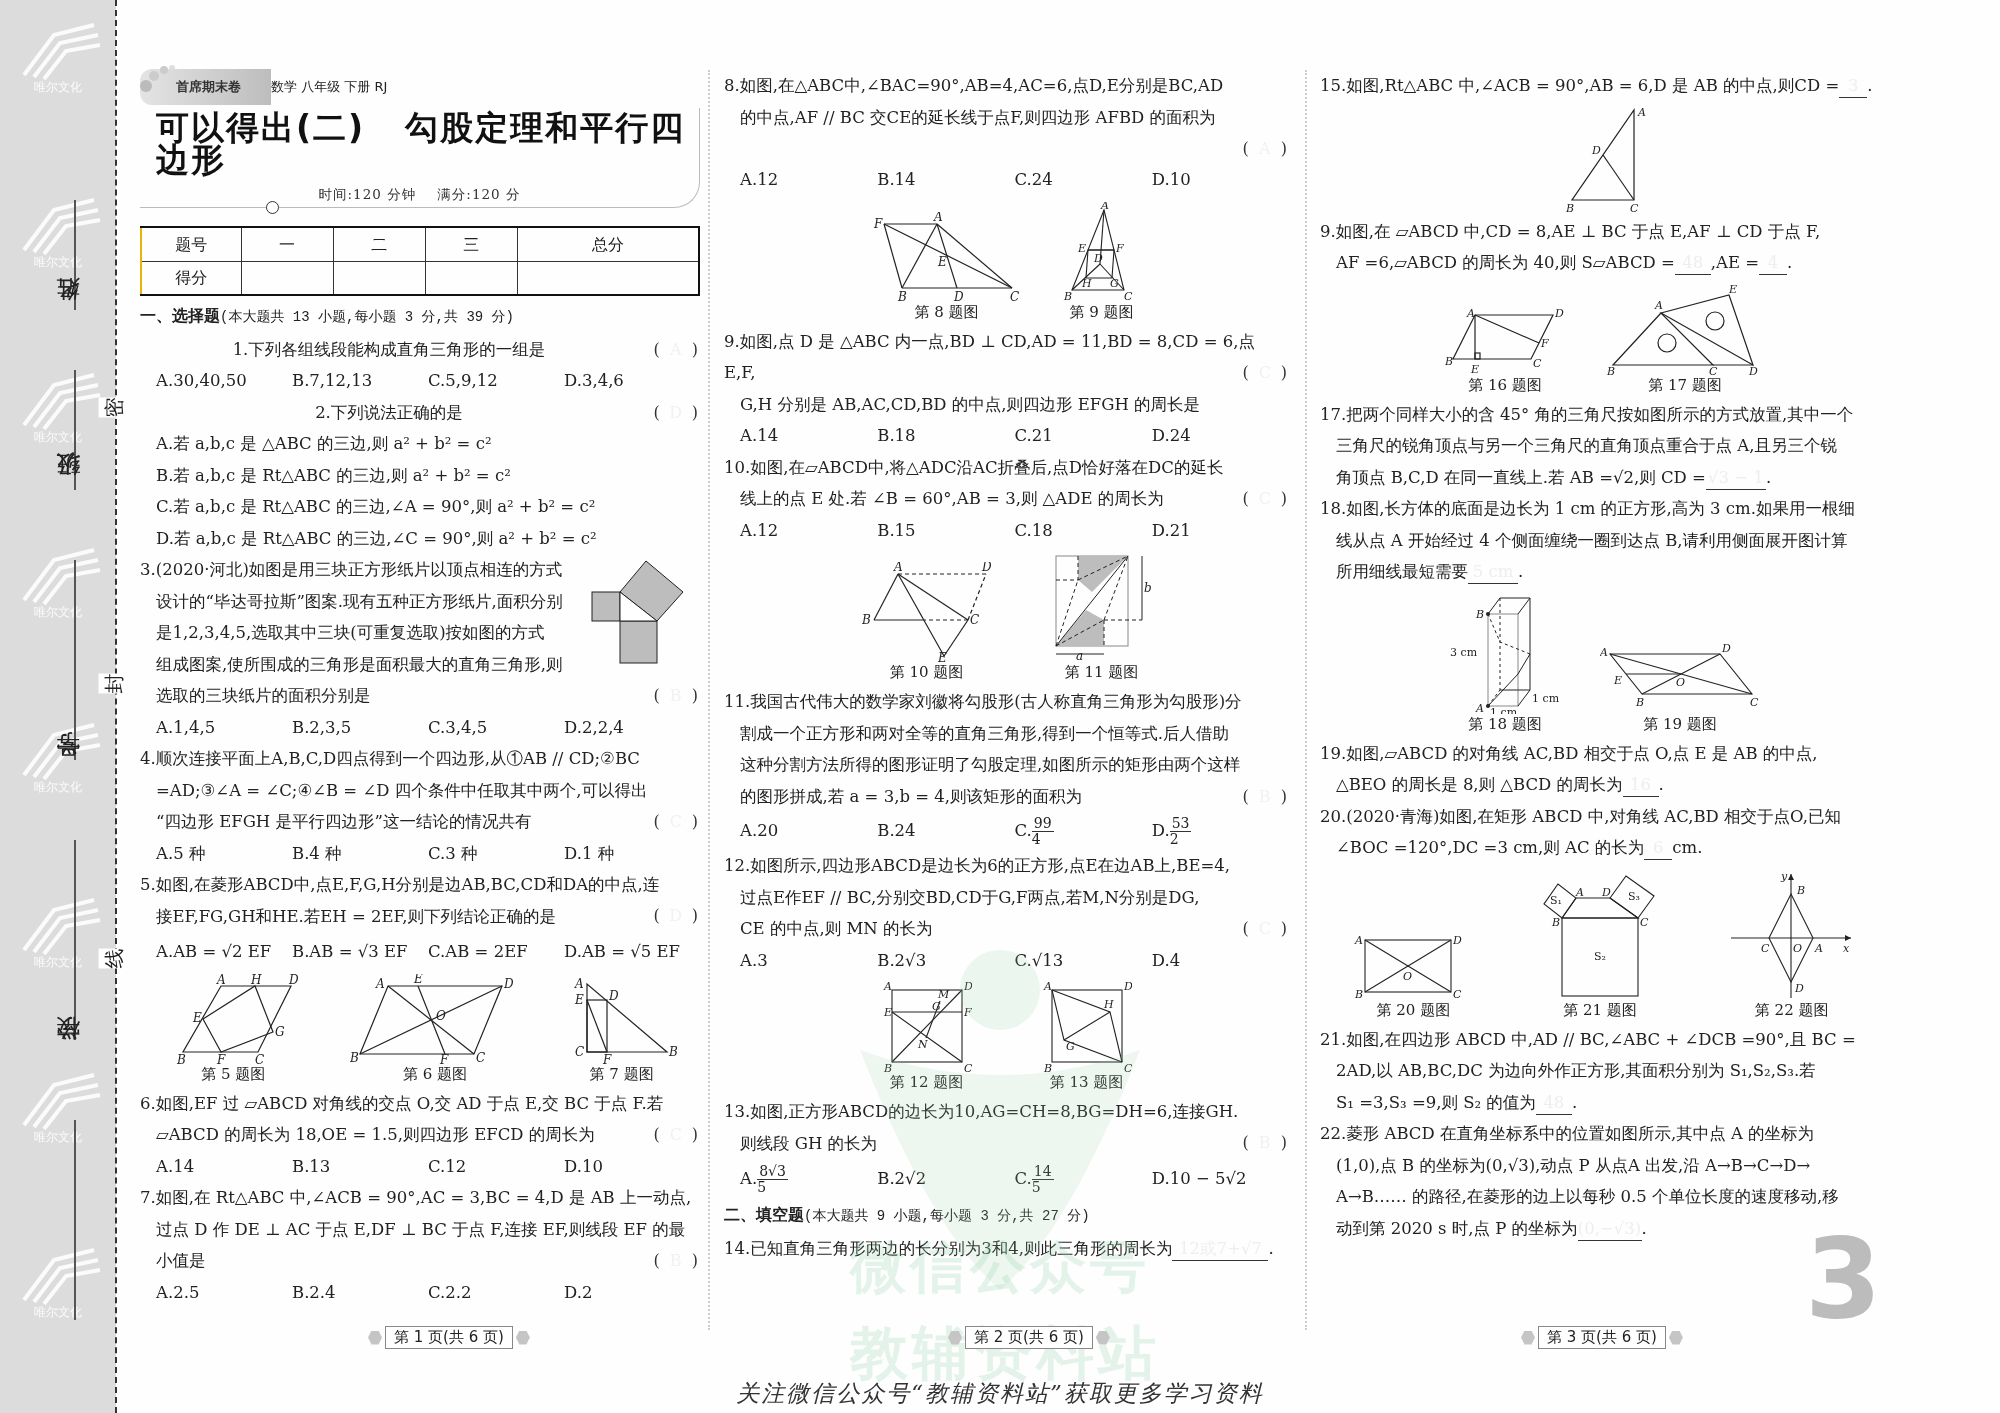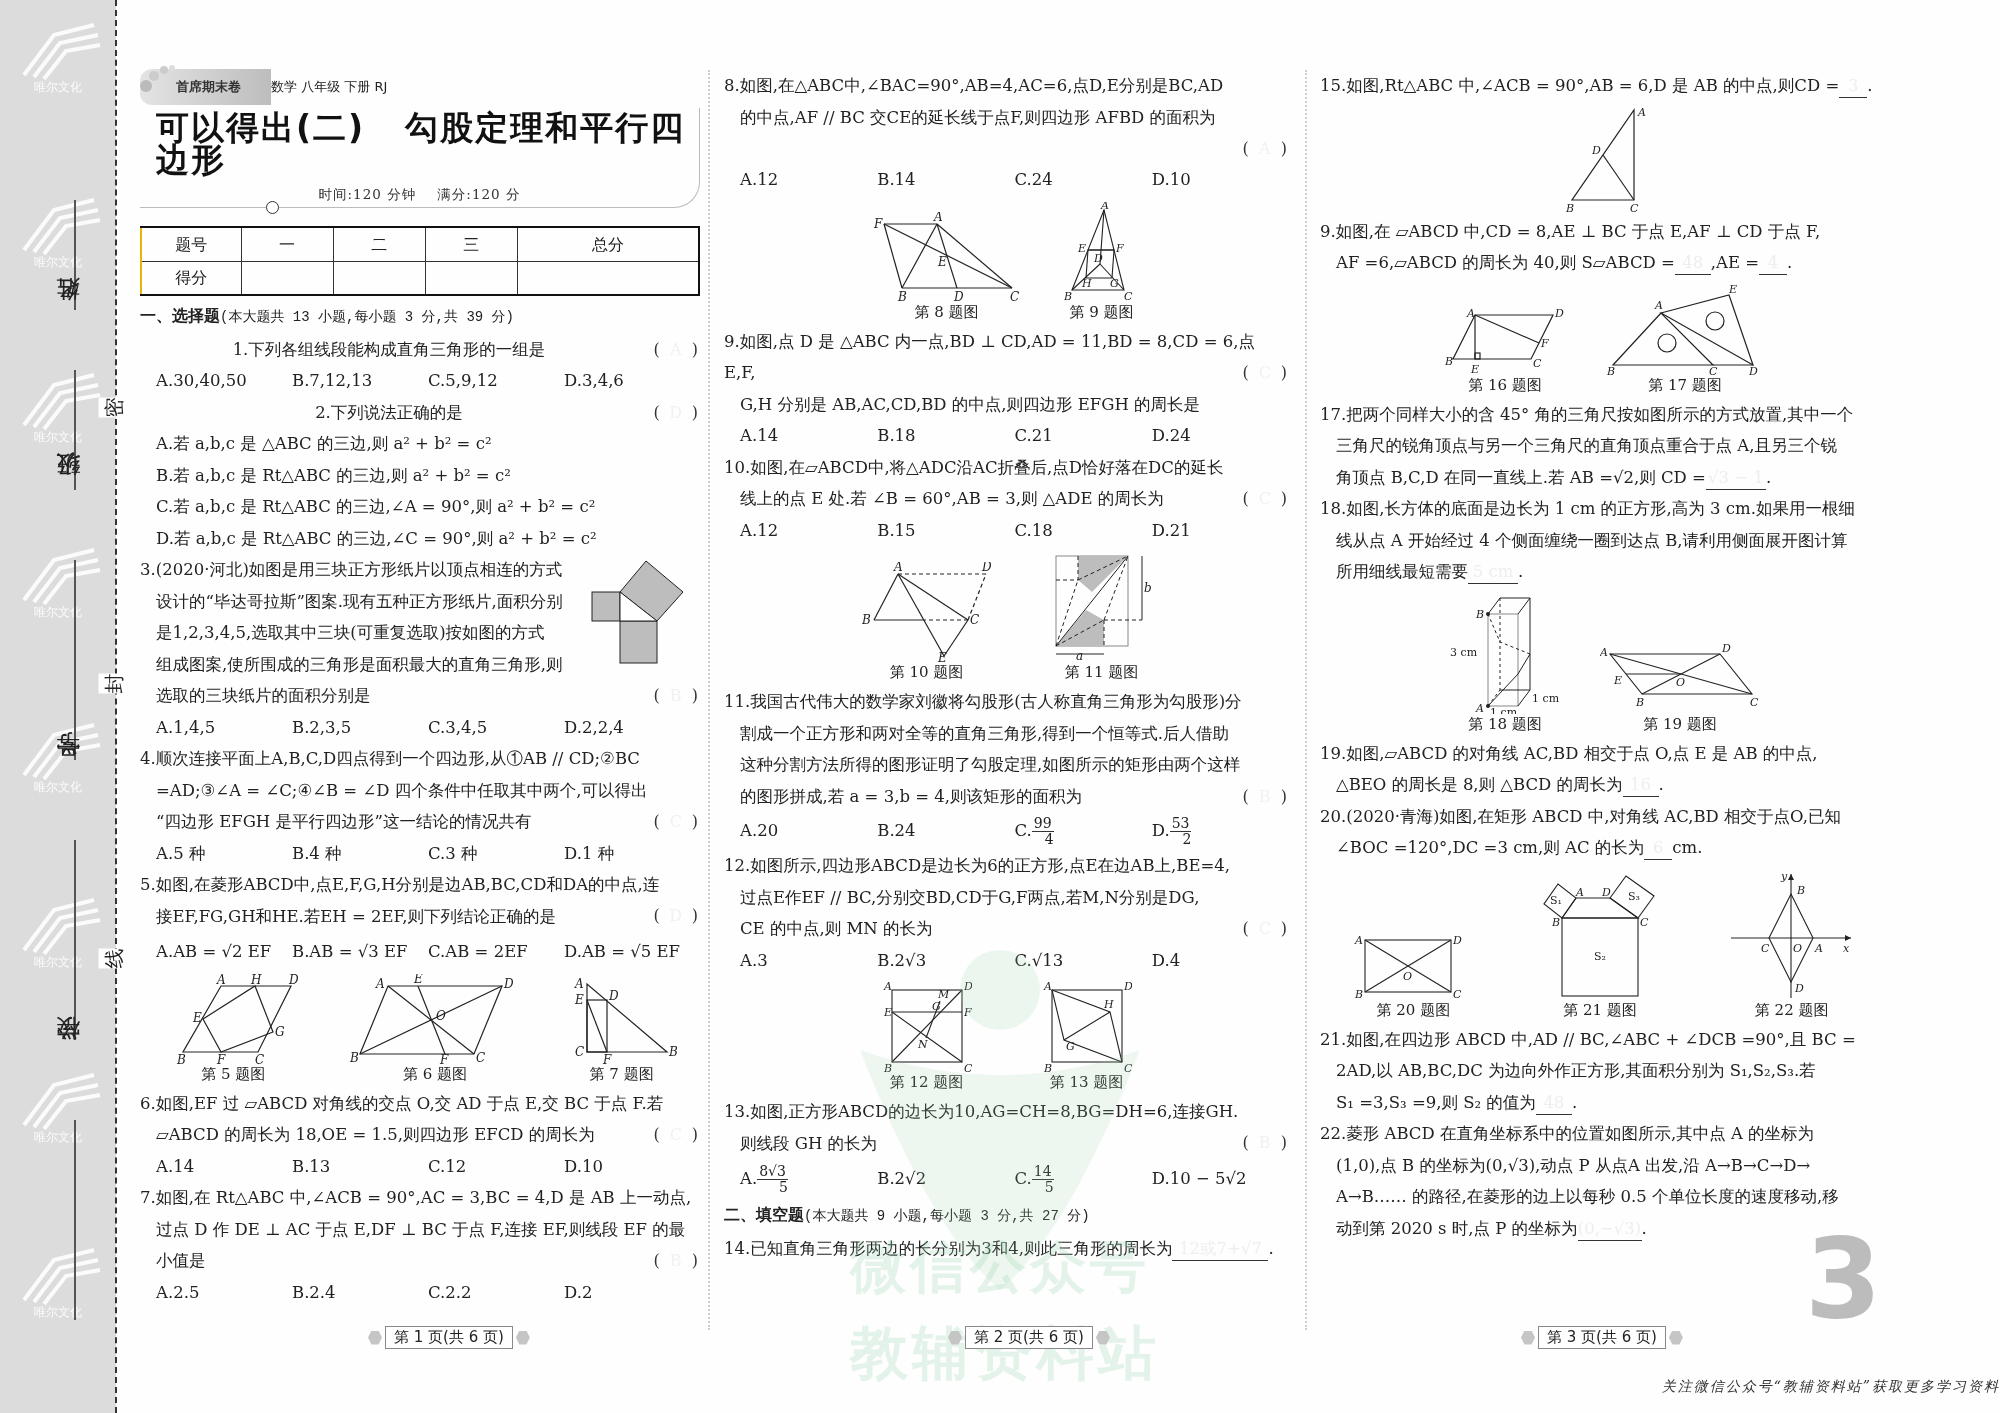--- a/index.html
+++ b/index.html
@@ -38,27 +38,27 @@
 .q .stem{display:block;padding-right:62px;text-align:center;}
 .q .indent{padding-left:16px;}
 .bracket{position:absolute;right:2px;font-size:16px;color:#333;}
 .bracket .ans{display:inline-block;width:32px;color:#f1f1f1;text-align:center;}
 .opts{display:flex;padding-left:12px;}
 .opts span{flex:1;}
 .fig-row{display:flex;justify-content:space-around;align-items:flex-end;margin:6px 0 4px;}
 .fig{text-align:center;font-size:15px;line-height:20px;}
 .fig svg{display:block;margin:0 auto;}
 .blank{display:inline-block;border-bottom:1px solid #333;min-width:44px;text-align:center;color:#eee;line-height:22px;}
-.frac{display:inline-block;vertical-align:middle;text-align:right;font-size:14px;line-height:15px;}
+.frac{display:inline-block;vertical-align:middle;text-align:left;font-size:14px;line-height:15px;}
 .frac .num{display:block;border-bottom:1px solid #333;padding:0 2px;}
 .frac .den{display:block;}
 .pager{position:absolute;top:1326px;font-size:15px;font-family:"DejaVu Sans",sans-serif;display:flex;align-items:center;}
 .pager .pbox{border:1px solid #888;padding:1px 8px;background:#fff;}
 .hex{width:14px;height:14px;background:#c5c5c5;clip-path:polygon(25% 0,75% 0,100% 50%,75% 100%,25% 100%,0 50%);margin:0 3px;}
-.footer-note{position:absolute;left:0;width:2000px;top:1378px;text-align:right;font-size:14px;font-style:italic;color:#333;letter-spacing:2px;}
+.footer-note{position:absolute;left:0;width:2000px;top:1378px;text-align:center;font-size:23px;font-style:italic;color:#333;letter-spacing:2px;}
 .watermark-green{position:absolute;left:820px;top:930px;width:360px;height:420px;pointer-events:none;}
 .wm-text1{position:absolute;left:850px;top:1230px;font-family:Liberation Sans, sans-serif;font-weight:bold;font-size:56px;color:rgba(150,210,170,.25);letter-spacing:4px;}
 .wm-text2{position:absolute;left:850px;top:1315px;font-family:"DejaVu Sans",sans-serif;font-weight:bold;font-size:58px;color:rgba(150,210,170,.25);letter-spacing:4px;}
 .page-number-big{position:absolute;left:1805px;top:1215px;font-size:110px;font-weight:bold;color:#bcbcbc;font-family:"DejaVu Sans",sans-serif;}
 </style>
 </head>
 <body>
 
 <div class="page">
 

